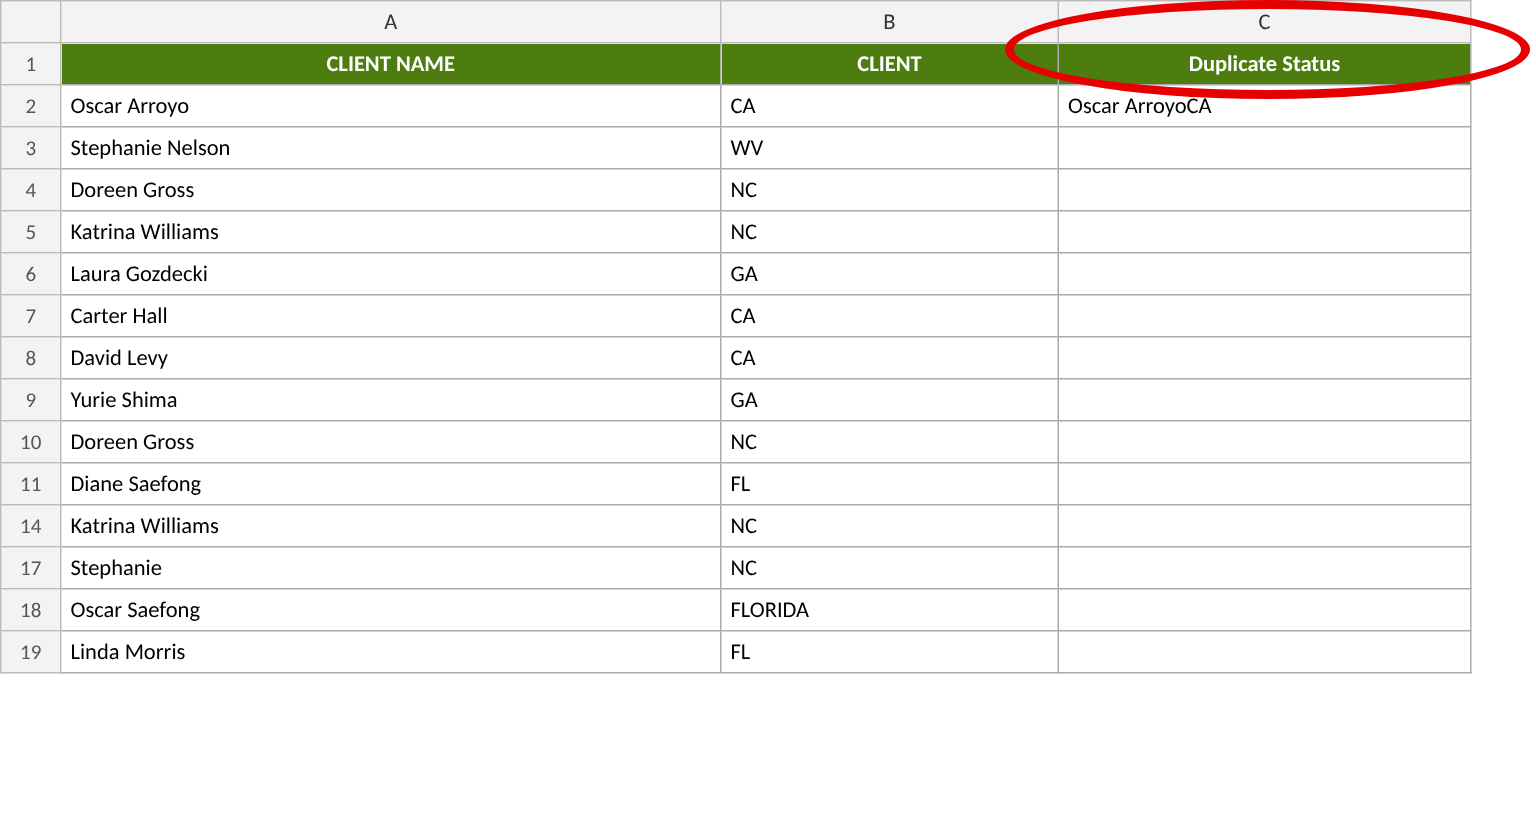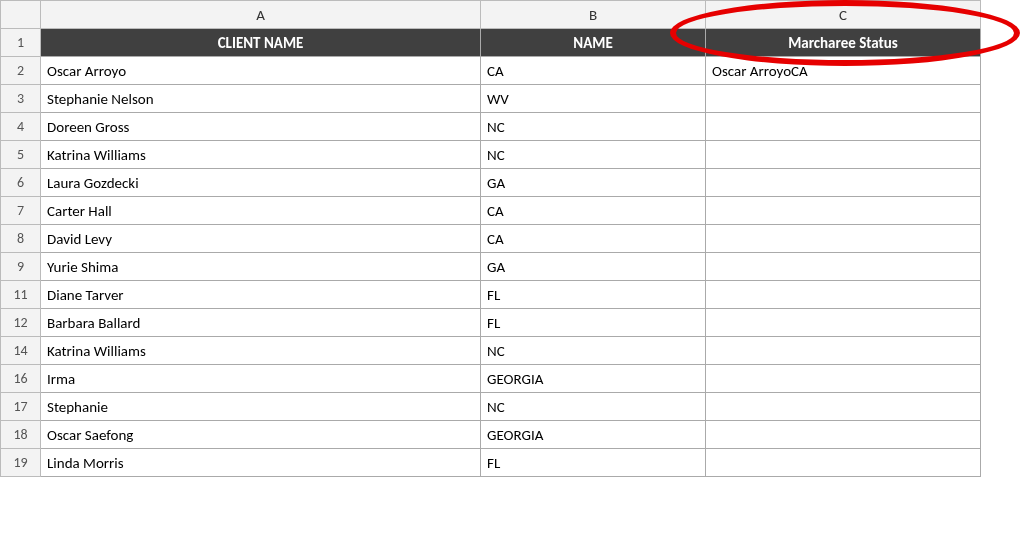--- a/index.html
+++ b/index.html
@@ -45,21 +45,21 @@
     font-weight: 400;
     color: #555;
     border-color: #bbbbbb;
     font-size: 14px;
   }
   .corner {
     background: #f3f3f3;
     border-color: #bbbbbb;
   }
   .hdr-cell {
-    background: #404040;
+    background: #4d7c0f;
     color: #ffffff;
     font-weight: 700;
     text-align: center;
   }
   .callout {
     position: absolute;
     border: 6px solid #e60000;
     border-radius: 50%;
     pointer-events: none;
   }
@@ -77,22 +77,22 @@
   <tbody>
       <tr>
     <th class="corner"></th>
     <th class="col-letter">A</th>
     <th class="col-letter">B</th>
     <th class="col-letter">C</th>
   </tr>
   <tr>
     <td class="row-num">1</td>
     <td class="hdr-cell">CLIENT NAME</td>
-    <td class="hdr-cell">NAME</td>
-    <td class="hdr-cell">Marcharee Status</td>
+    <td class="hdr-cell">CLIENT</td>
+    <td class="hdr-cell">Duplicate Status</td>
   </tr>
   <tr>
     <td class="row-num">2</td>
     <td>Oscar Arroyo</td>
     <td>CA</td>
     <td>Oscar ArroyoCA</td>
   </tr>
   <tr>
     <td class="row-num">3</td>
     <td>Stephanie Nelson</td>
@@ -129,53 +129,47 @@
     <td>CA</td>
     <td></td>
   </tr>
   <tr>
     <td class="row-num">9</td>
     <td>Yurie Shima</td>
     <td>GA</td>
     <td></td>
   </tr>
   <tr>
-    <td class="row-num">11</td>
-    <td>Diane Tarver</td>
-    <td>FL</td>
+    <td class="row-num">10</td>
+    <td>Doreen Gross</td>
+    <td>NC</td>
     <td></td>
   </tr>
   <tr>
-    <td class="row-num">12</td>
-    <td>Barbara Ballard</td>
+    <td class="row-num">11</td>
+    <td>Diane Saefong</td>
     <td>FL</td>
     <td></td>
   </tr>
   <tr>
     <td class="row-num">14</td>
     <td>Katrina Williams</td>
     <td>NC</td>
-    <td></td>
-  </tr>
-  <tr>
-    <td class="row-num">16</td>
-    <td>Irma</td>
-    <td>GEORGIA</td>
     <td></td>
   </tr>
   <tr>
     <td class="row-num">17</td>
     <td>Stephanie</td>
     <td>NC</td>
     <td></td>
   </tr>
   <tr>
     <td class="row-num">18</td>
     <td>Oscar Saefong</td>
-    <td>GEORGIA</td>
+    <td>FLORIDA</td>
     <td></td>
   </tr>
   <tr>
     <td class="row-num">19</td>
     <td>Linda Morris</td>
     <td>FL</td>
     <td></td>
   </tr>
 </tbody>
   </table>

